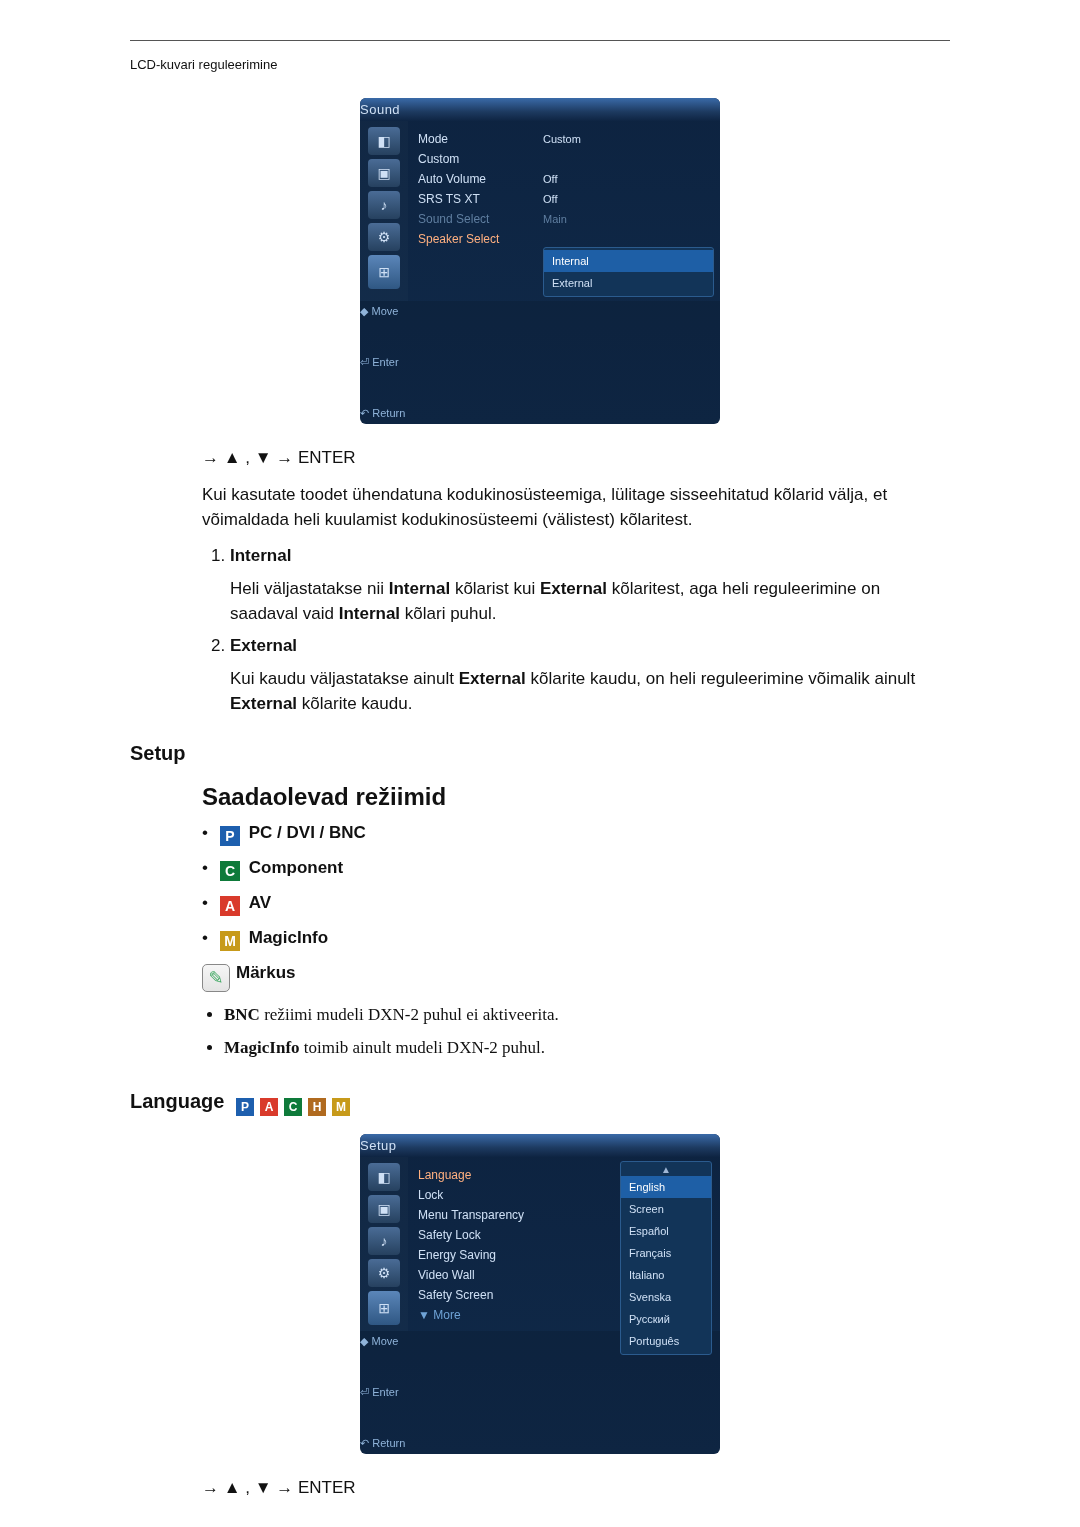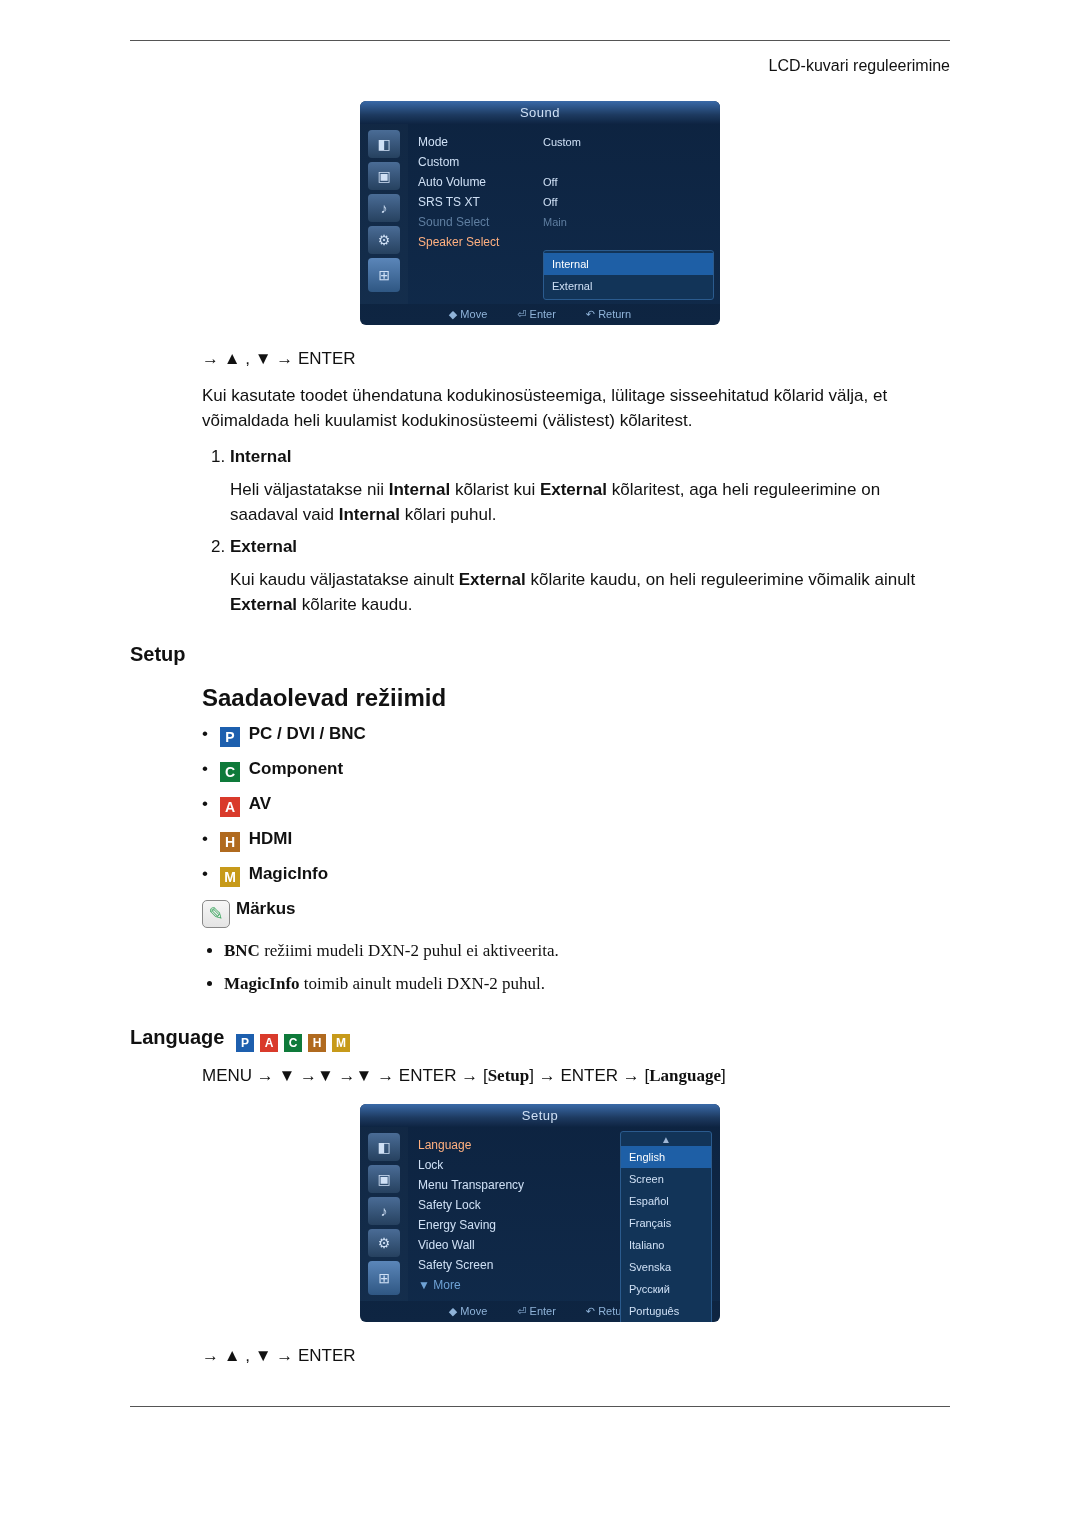--- a/index.html
+++ b/index.html
@@ -12,39 +12,38 @@
   }
   .page {
     width: 820px;
     margin: 40px auto 60px auto;
   }
   .hdr-line {
     border-bottom: 1px solid #555;
     margin-bottom: 6px;
   }
   .hdr-title {
-    text-align: right;
-    font-size: 16px;
+    text-align: left;
+    font-size: 13px;
     padding: 10px 0 8px 0;
   }
 
   
   .osd {
     width: 360px;
     margin: 18px auto 24px auto;
     background: linear-gradient(#0d2340, #102a4a);
     border-radius: 6px;
     overflow: hidden;
     font-size: 12px;
     color: #9fb7d6;
   }
   .osd-title {
     background: linear-gradient(#3a6aa8, #1d3a60 60%, #0e2442);
     color: #cfe0f5;
-    text-align: center;
     padding: 4px 0;
     font-size: 13px;
     letter-spacing: .5px;
   }
   .osd-body {
     display: flex;
     min-height: 150px;
   }
   .osd-icons {
     width: 44px;
@@ -90,25 +89,26 @@
   .osd-dropdown div {
     padding: 1px 8px;
     color:#cfe0f5;
     font-size: 11px;
   }
   .osd-dropdown .sel { background:#1e5fa6; color:#fff; }
   .osd-dropdown .arrow {
     text-align:center; color:#9fb7d6; font-size:10px; line-height:10px;
   }
   .osd-footer {
-    display:flex; justify-content:center; gap:30px;
+    display:flex; justify-content:center; gap:38px;
     padding: 4px 0;
     font-size: 11px;
     color:#8fb3d9;
     background: rgba(0,0,0,.1);
+    flex-direction: column;
   }
   .osd-list.setup .osd-label { flex:0 0 145px; }
 
   
   .content { margin-left: 72px; }
   .nav-line { margin: 14px 0 14px 0; font-size: 17px; }
   .para { font-size: 17px; line-height: 25px; margin: 10px 0 14px 0; }
   ol.num { margin: 0 0 0 0; padding-left: 28px; font-size:17px; }
   ol.num > li { margin: 10px 0 0 0; }
   ol.num > li .lbl { font-weight:700; }
@@ -226,21 +226,20 @@
       </li>
     </ol>
 
     <h2 class="sec">Setup</h2>
     <h3 class="sub">Saadaolevad režiimid</h3>
 
     <ul class="mode-list">
       <li><span class="dot">•</span><span class="badge P">P</span> <span class="b">PC / DVI / BNC</span></li>
       <li><span class="dot">•</span><span class="badge C">C</span> <span class="b">Component</span></li>
       <li><span class="dot">•</span><span class="badge A">A</span> <span class="b">AV</span></li>
-      <li><span class="dot">•</span><span class="badge H">H</span> <span class="b">HDMI</span></li>
       <li><span class="dot">•</span><span class="badge M">M</span> <span class="b">MagicInfo</span></li>
     </ul>
 
     <div>
       <span class="note-ico">✎</span><span class="note-title">Märkus</span>
     </div>
     <ul class="bullets">
       <li><span class="b">BNC</span><span> režiimi mudeli DXN-2 puhul ei aktiveerita.</span></li>
       <li><span class="b">MagicInfo</span><span> toimib ainult mudeli DXN-2 puhul.</span></li>
     </ul>
@@ -249,23 +248,20 @@
       <span>Language</span>
       <span class="badge-strip">
         <span class="badge P">P</span>
         <span class="badge A">A</span>
         <span class="badge C">C</span>
         <span class="badge H">H</span>
         <span class="badge M">M</span>
       </span>
     </h2>
 
-    <div class="nav-line">
-      <span>MENU → ▼ →▼ →▼ → ENTER → [</span><span class="setup-word">Setup</span><span>] → ENTER → [</span><span class="lang-word">Language</span><span>]</span>
-    </div>
   </div>
 
   <div class="osd">
     <div class="osd-title">Setup</div>
     <div class="osd-body">
       <div class="osd-icons">
         <div class="osd-icon">◧</div>
         <div class="osd-icon">▣</div>
         <div class="osd-icon">♪</div>
         <div class="osd-icon">⚙</div>

